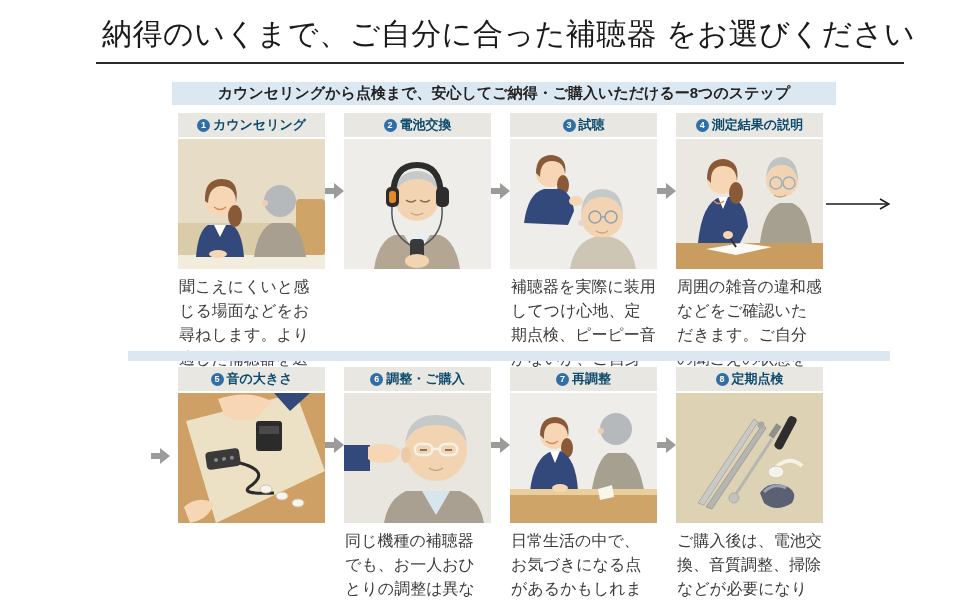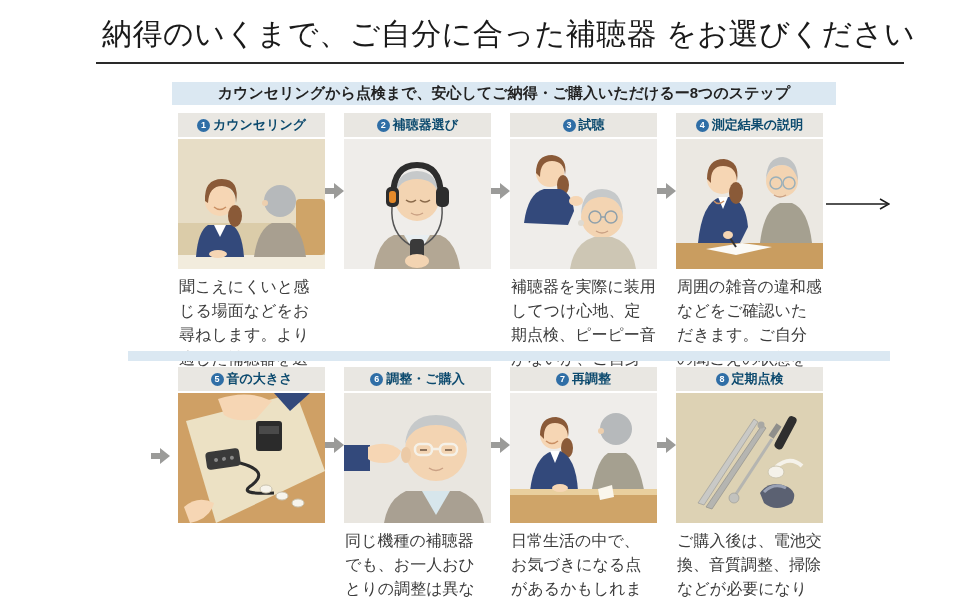--- a/index.html
+++ b/index.html
@@ -79,21 +79,21 @@
 
     <div class="arrow-slot">
       <svg width="19" height="16" viewBox="0 0 19 16">
           <path d="M0 5 h9 V0 l10 8 -10 8 V11 H0 Z" fill="#9b9b99"></path>
         </svg>
     </div>
 
     <article class="card">
       <div class="card-header">
         <span class="num-badge">2</span>
-        <span class="card-title">補聴器選び</span>
+        <span class="card-title">電池交換</span>
       </div>
       <div class="illus">
         <svg viewBox="0 0 147 130">
           <rect width="147" height="130" fill="#efedea"></rect>
           <path d="M30 130 Q34 102 50 96 L96 96 Q112 102 116 130 Z" fill="#b3a794"></path>
           <path d="M60 96 L73 118 L86 96 Z" fill="#e8eef1"></path>
           <circle cx="73" cy="60" r="22" fill="#f3d4b2"></circle>
           <path d="M51 58 Q52 32 73 32 Q94 32 95 58 Q92 40 73 40 Q54 40 51 58 Z" fill="#c6c9ca"></path>
           <path d="M49 56 Q50 26 73 26 Q96 26 97 56" stroke="#2d2d2d" stroke-width="6" fill="none"></path>
           <rect x="42" y="48" width="13" height="20" rx="5" fill="#2d2d2d"></rect>

